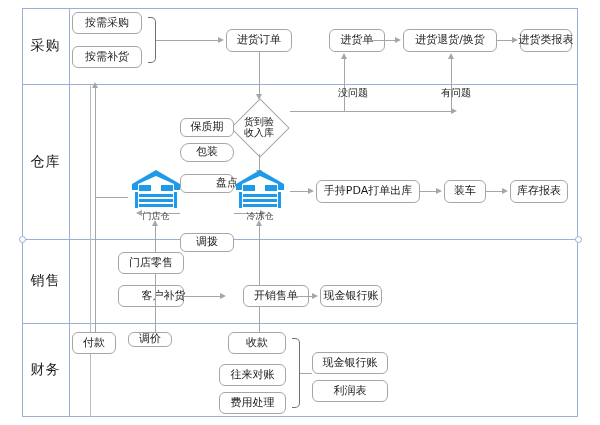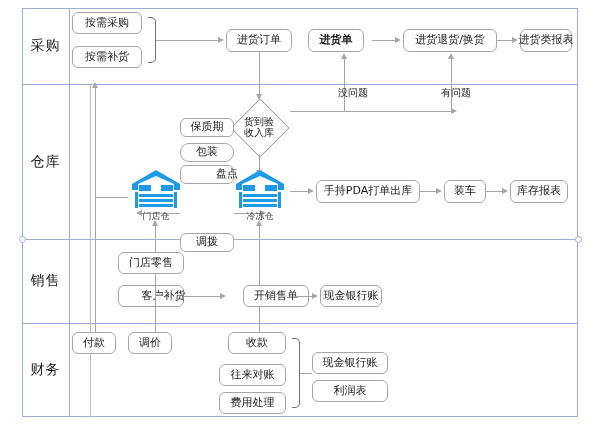--- a/index.html
+++ b/index.html
@@ -74,21 +74,21 @@
 
   <div class="node" style="left:72px;top:12px;width:70px;height:22px;">按需采购</div>
   <div class="node" style="left:72px;top:46px;width:70px;height:22px;">按需补货</div>
 
   <div class="bracket" style="left:148px;top:17px;width:8px;height:46px;"></div>
   <div class="conn conn-h" style="left:156px;top:40px;width:62px;"></div>
   <div class="arrow arrow-r" style="left:218px;top:36.5px;"></div>
 
   <div class="node" style="left:226px;top:29px;width:66px;height:23px;">进货订单</div>
 
-  <div class="node" style="left:308px;top:29px;width:56px;height:23px;font-weight:bold;">进货单</div>
+  <div class="node" style="left:329px;top:29px;width:56px;height:23px;">进货单</div>
   <div class="conn conn-h" style="left:372px;top:40px;width:23px;"></div>
   <div class="arrow arrow-r" style="left:395px;top:36.5px;"></div>
 
   <div class="node" style="left:403px;top:29px;width:94px;height:23px;">进货退货/换货</div>
   <div class="conn conn-h" style="left:497px;top:40px;width:15px;"></div>
   <div class="arrow arrow-r" style="left:512px;top:36.5px;"></div>
 
   <div class="node" style="left:520px;top:29px;width:52px;height:23px;">进货类报表</div>
 
   <div class="conn conn-v" style="left:259px;top:52px;height:42px;"></div>
@@ -110,21 +110,21 @@
   <div class="arrow arrow-r" style="left:451px;top:107.5px;"></div>
 
   <div class="edge-label" style="left:338px;top:86px;">没问题</div>
   <div class="edge-label" style="left:441px;top:86px;">有问题</div>
 
   <div class="conn conn-v" style="left:259px;top:154px;height:18px;"></div>
   <div class="arrow arrow-d" style="left:255.5px;top:170px;"></div>
 
   <div class="node" style="left:180px;top:118px;width:54px;height:19px;">保质期</div>
   <div class="node" style="left:180px;top:143px;width:54px;height:19px;border-radius:9px;">包装</div>
-  <div class="node" style="left:180px;top:165px;width:54px;height:19px;padding-left:40px;">盘点</div>
+  <div class="node" style="left:180px;top:174px;width:54px;height:19px;padding-left:40px;">盘点</div>
   <div class="node" style="left:180px;top:194px;width:54px;height:19px;margin-top:39px;">调拨</div>
 
   <div class="conn conn-h" style="left:140px;top:213px;width:40px;"></div>
   <div class="arrow arrow-l" style="left:136px;top:209.5px;"></div>
   <div class="conn conn-h" style="left:234px;top:213px;width:26px;"></div>
   <div class="arrow arrow-r" style="left:260px;top:209.5px;"></div>
 
   <div class="wh" style="left:128px;top:168px;width:56px;height:50px;">
     <svg width="56" height="42" viewBox="0 0 56 42">
       <path d="M4 16 L28 2 L52 16 L52 22 L46 22 L46 16 L28 8 L10 16 L10 22 L4 22 Z" fill="#1E9BE8"></path>
@@ -179,21 +179,21 @@
   <div class="conn conn-h" style="left:294px;top:296px;width:18px;"></div>
   <div class="arrow arrow-r" style="left:312px;top:292.5px;"></div>
   <div class="node" style="left:320px;top:285px;width:62px;height:22px;">现金银行账</div>
 
   <div class="conn conn-v" style="left:155px;top:224px;height:28px;"></div>
   <div class="arrow arrow-u" style="left:151.5px;top:220px;"></div>
   <div class="conn conn-v" style="left:259px;top:224px;height:61px;"></div>
   <div class="arrow arrow-u" style="left:255.5px;top:220px;"></div>
 
   <div class="node" style="left:72px;top:332px;width:44px;height:22px;">付款</div>
-  <div class="node" style="left:128px;top:332px;width:44px;height:22px;">调价</div>
+  <div class="node" style="left:128px;top:332px;width:44px;height:15px;">调价</div>
 
   <div class="node" style="left:228px;top:332px;width:58px;height:22px;">收款</div>
   <div class="node" style="left:219px;top:364px;width:67px;height:22px;">往来对账</div>
   <div class="node" style="left:219px;top:392px;width:67px;height:22px;">费用处理</div>
 
   <div class="bracket" style="left:292px;top:338px;width:8px;height:70px;"></div>
   <div class="conn conn-h" style="left:300px;top:373px;width:12px;"></div>
 
   <div class="node" style="left:312px;top:352px;width:76px;height:22px;">现金银行账</div>
   <div class="node" style="left:312px;top:380px;width:76px;height:22px;">利润表</div>

